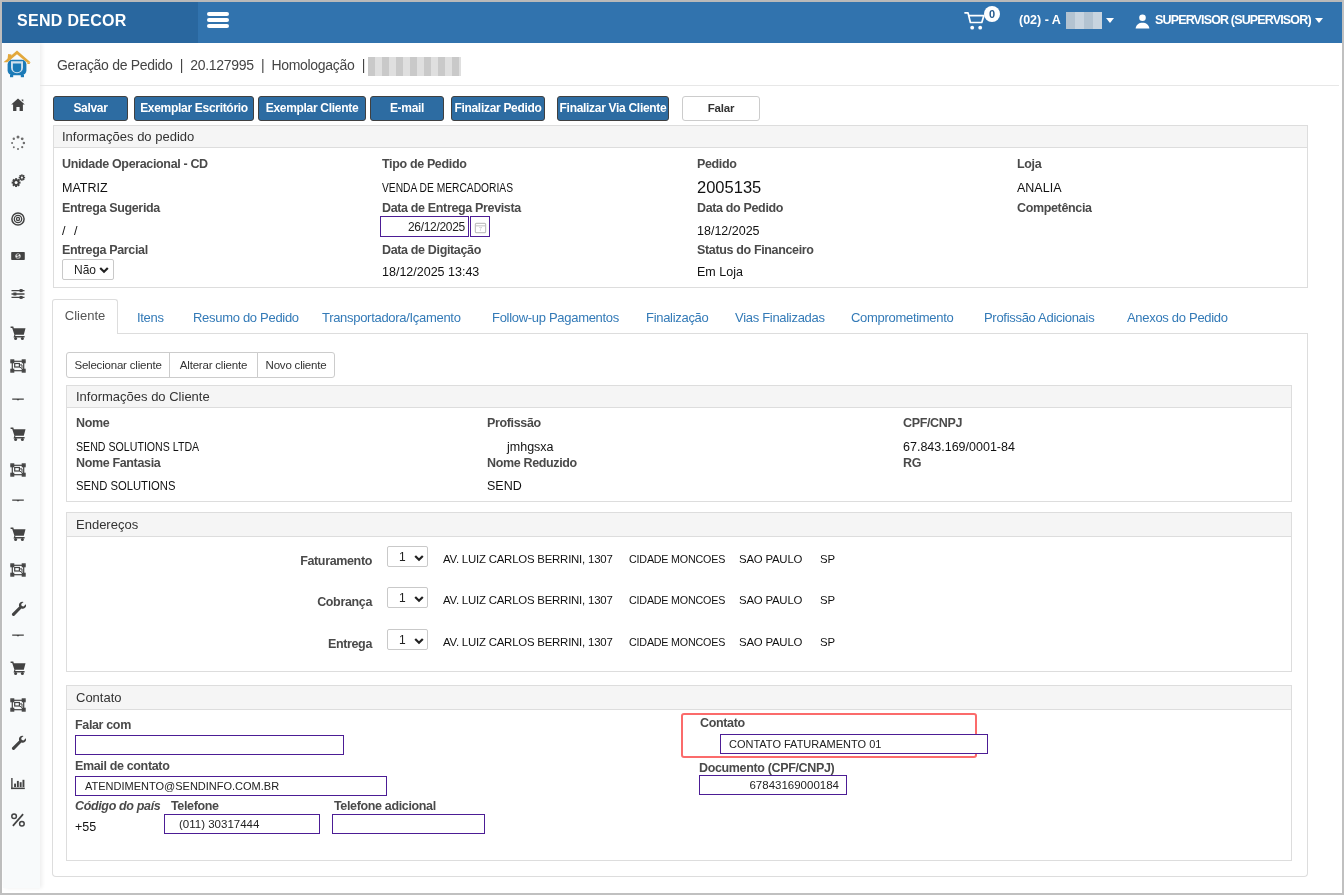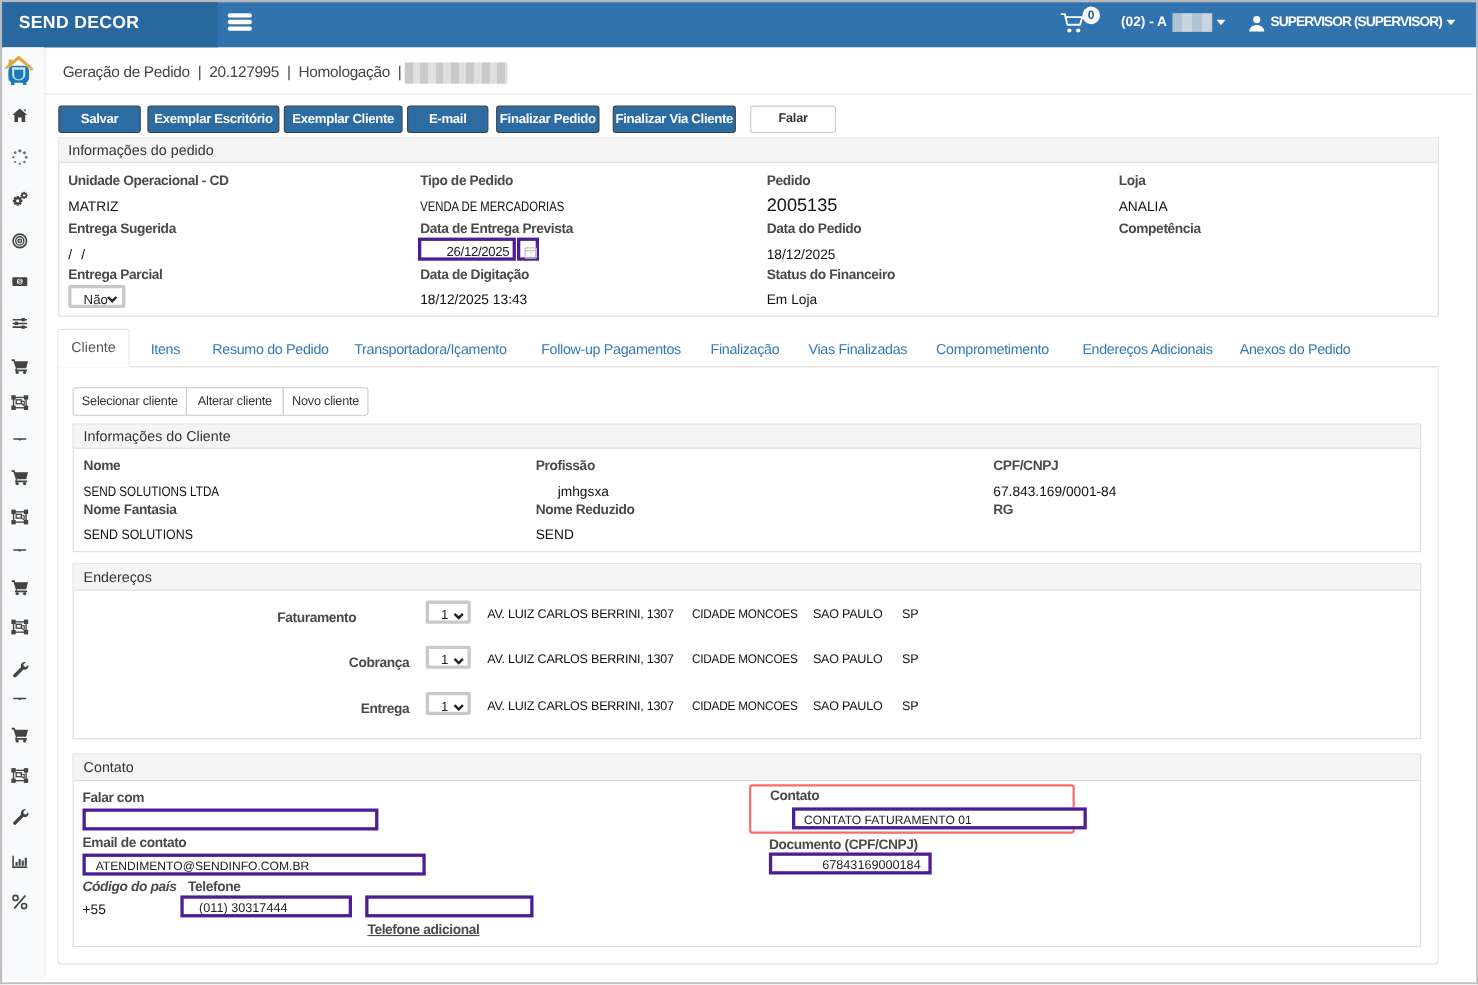--- a/index.html
+++ b/index.html
@@ -5,21 +5,21 @@
 html,body{margin:0;padding:0;background:#fff;}
 *{box-sizing:border-box;}
 #root{position:relative;width:1344px;height:895px;background:#fff;font-family:"Liberation Sans",sans-serif;overflow:hidden;}
 .abs{position:absolute;}
 .lbl{position:absolute;font-weight:bold;font-size:12.5px;color:#4a4a4a;white-space:nowrap;letter-spacing:-0.35px;}
 .val{position:absolute;font-size:12.5px;color:#111;white-space:nowrap;}
 .phead{position:absolute;background:#f5f5f5;border-bottom:1px solid #ddd;font-size:13px;color:#333;}
 .panel{position:absolute;border:1px solid #ddd;background:#fff;}
 .btn{position:absolute;height:25px;background:#2d6ca2;border:1px solid #404040;border-radius:3px;color:#fff;font-weight:bold;font-size:12px;text-align:center;line-height:23px;white-space:nowrap;letter-spacing:-0.3px;}
 .wbtn{position:absolute;background:#fff;border:1px solid #ccc;color:#333;font-size:11.5px;text-align:center;white-space:nowrap;letter-spacing:-0.2px;}
-.inp{position:absolute;background:#fff;border:3px solid #4c1d95;font-size:11.5px;color:#222;white-space:nowrap;}
+.inp{position:absolute;background:#fff;border:1px solid #4c1d95;font-size:11.5px;color:#222;white-space:nowrap;}
 .tabx{position:absolute;font-size:13px;color:#337ab7;white-space:nowrap;letter-spacing:-0.3px;}
 .ico{position:absolute;left:10px;width:16px;height:16px;color:#434343;}
 .ico svg{display:block;}
 </style>
 </head>
 <body>
 <div id="root">
 
 <div class="abs" style="left:0;top:0;width:1344px;height:2px;background:#b9b9b9;"></div>
 <div class="abs" style="left:0;top:0;width:2px;height:895px;background:#bdbdbd;"></div>
@@ -352,21 +352,21 @@
 <div class="abs" style="left:52px;top:333px;width:1256px;height:1px;background:#ddd;"></div>
 <div class="abs" style="left:52px;top:299px;width:66px;height:35px;background:#fff;border:1px solid #ddd;border-bottom:none;border-radius:3px 3px 0 0;"></div>
 <div class="abs" style="left:52px;top:299px;width:66px;height:34px;font-size:13px;color:#555;text-align:center;line-height:34px;">Cliente</div>
 <div class="tabx" style="left:137px;top:310px;">Itens</div>
 <div class="tabx" style="left:193px;top:310px;">Resumo do Pedido</div>
 <div class="tabx" style="left:322px;top:310px;">Transportadora/Içamento</div>
 <div class="tabx" style="left:492px;top:310px;">Follow-up Pagamentos</div>
 <div class="tabx" style="left:646px;top:310px;">Finalização</div>
 <div class="tabx" style="left:735px;top:310px;">Vias Finalizadas</div>
 <div class="tabx" style="left:851px;top:310px;">Comprometimento</div>
-<div class="tabx" style="left:984px;top:310px;">Endereços Adicionais</div>
+<div class="tabx" style="left:984px;top:310px;">Profissão Adicionais</div>
 <div class="tabx" style="left:1127px;top:310px;">Anexos do Pedido</div>
 
 <div class="abs" style="left:52px;top:334px;width:1256px;height:543px;border:1px solid #ddd;border-top:none;border-radius:0 0 4px 4px;"></div>
 
 <div class="wbtn" style="left:66px;top:352px;width:104px;height:26px;line-height:24px;border-radius:3px 0 0 3px;">Selecionar cliente</div>
 <div class="wbtn" style="left:169px;top:352px;width:89px;height:26px;line-height:24px;">Alterar cliente</div>
 <div class="wbtn" style="left:257px;top:352px;width:78px;height:26px;line-height:24px;border-radius:0 3px 3px 0;">Novo cliente</div>
 
 <div class="panel" style="left:66px;top:385px;width:1226px;height:117px;"></div>
 <div class="phead" style="left:67px;top:386px;width:1224px;height:22px;line-height:22px;padding-left:9px;">Informações do Cliente</div>
@@ -378,21 +378,21 @@
 <div class="val" style="left:487px;top:440px;margin-left:20px;">jmhgsxa</div>
 <div class="lbl" style="left:487px;top:456px;">Nome Reduzido</div>
 <div class="val" style="left:487px;top:479px;">SEND</div>
 <div class="lbl" style="left:903px;top:416px;">CPF/CNPJ</div>
 <div class="val" style="left:903px;top:440px;">67.843.169/0001-84</div>
 <div class="lbl" style="left:903px;top:456px;">RG</div>
 
 <div class="panel" style="left:66px;top:512px;width:1226px;height:160px;"></div>
 <div class="phead" style="left:67px;top:513px;width:1224px;height:24px;line-height:24px;padding-left:9px;">Endereços</div>
 <div id="enderecos">
-      <div class="lbl" style="left:252px;top:554px;width:120px;">Faturamento</div>
+      <div class="lbl" style="left:252px;top:554px;width:120px;text-align:right;">Faturamento</div>
   <div class="inp" style="left:387px;top:546px;width:41px;height:21px;border-color:#c9c9c9;border-radius:2px;">
     <span style="position:absolute;left:11px;top:3px;font-size:12px;">1</span>
     <svg style="position:absolute;right:3px;top:6px;" width="10" height="10" viewBox="0 0 10 10">
           <path d="M1.2 3 L5 6.8 L8.8 3" fill="none" stroke="#222" stroke-width="2.2"></path>
         </svg>
   </div>
   <div class="val" style="left:443px;top:553px;font-size:11.4px;letter-spacing:-0.2px;">AV. LUIZ CARLOS BERRINI, 1307</div>
   <div class="val" style="left:629px;top:553px;font-size:11.4px;letter-spacing:-0.2px;transform:scaleX(.94);transform-origin:0 0;">CIDADE MONCOES</div>
   <div class="val" style="left:739px;top:553px;font-size:11.4px;letter-spacing:-0.2px;">SAO PAULO</div>
   <div class="val" style="left:820px;top:553px;font-size:11.4px;letter-spacing:-0.2px;">SP</div>
@@ -423,21 +423,21 @@
 <div class="panel" style="left:66px;top:685px;width:1226px;height:176px;"></div>
 <div class="phead" style="left:67px;top:686px;width:1224px;height:24px;line-height:24px;padding-left:9px;">Contato</div>
 <div class="lbl" style="left:75px;top:718px;">Falar com</div>
 <div class="inp" style="left:75px;top:735px;width:269px;height:20px;"></div>
 <div class="lbl" style="left:75px;top:759px;">Email de contato</div>
 <div class="inp" style="left:75px;top:776px;width:312px;height:20px;">
       <span style="position:absolute;left:9px;top:3px;font-size:11px;">ATENDIMENTO@SENDINFO.COM.BR</span>
     </div>
 <div class="lbl" style="left:75px;top:799px;font-style:italic;">Código do país</div>
 <div class="lbl" style="left:171px;top:799px;">Telefone</div>
-<div class="lbl" style="left:334px;top:838px;text-decoration:underline;">Telefone adicional</div>
+<div class="lbl" style="left:334px;top:799px;">Telefone adicional</div>
 <div class="val" style="left:75px;top:820px;">+55</div>
 <div class="inp" style="left:164px;top:814px;width:156px;height:20px;">
       <span style="position:absolute;left:14px;top:3px;font-size:11.5px;">(011) 30317444</span>
     </div>
 <div class="inp" style="left:332px;top:814px;width:153px;height:20px;"></div>
 
 <div class="abs" style="left:681px;top:713px;width:296px;height:45px;border:2px solid #fb6b6b;border-radius:3px;"></div>
 <div class="lbl" style="left:700px;top:716px;">Contato</div>
 <div class="inp" style="left:720px;top:734px;width:268px;height:20px;">
       <span style="position:absolute;left:8px;top:3px;font-size:11px;">CONTATO FATURAMENTO 01</span>

